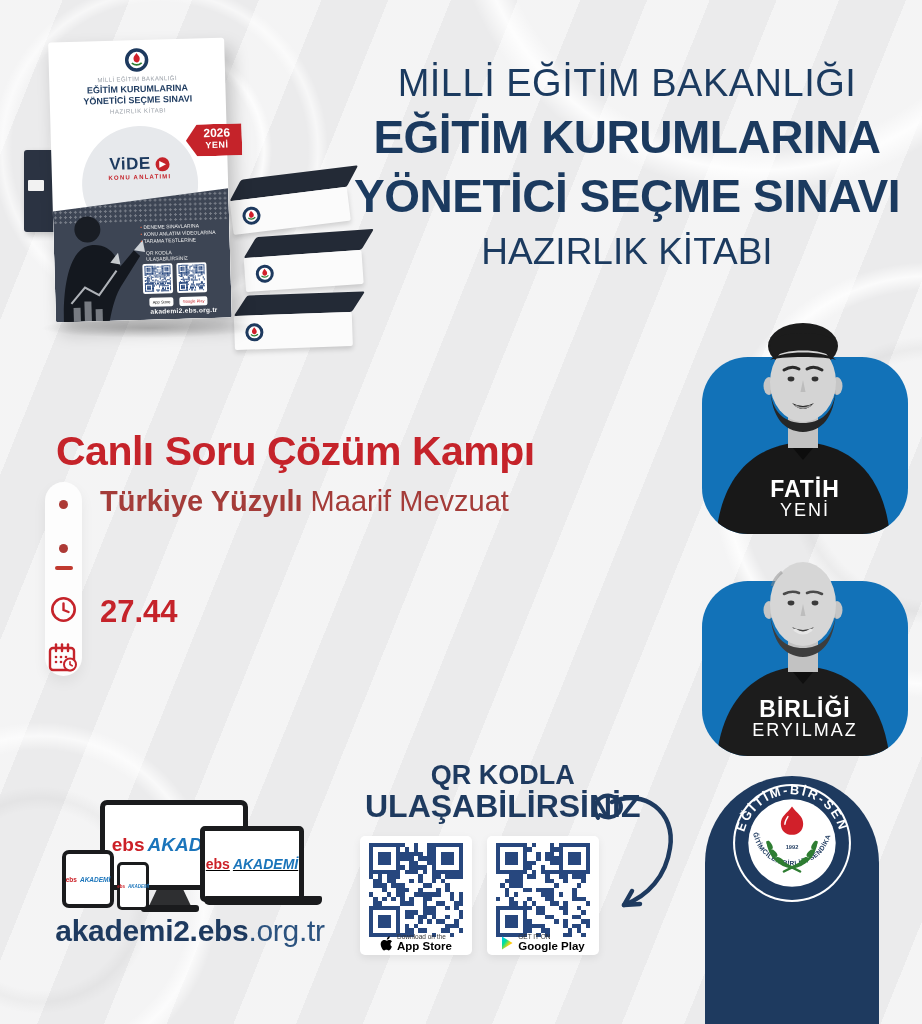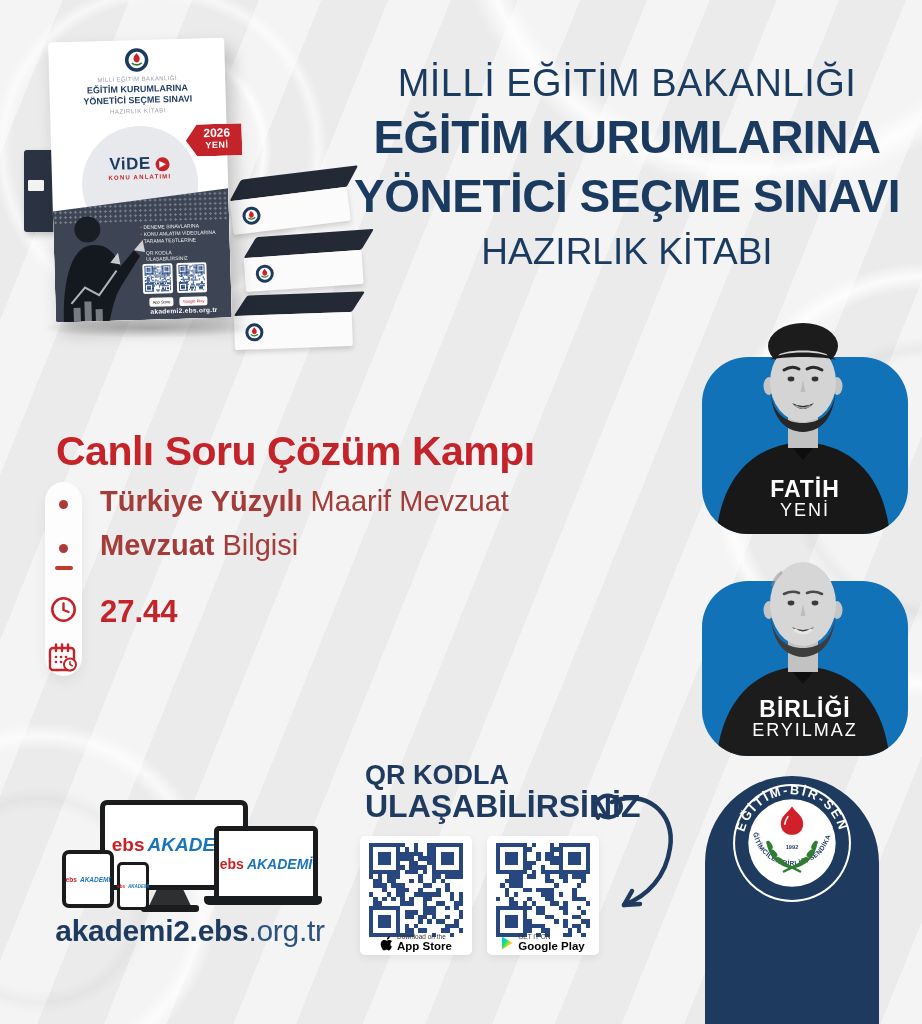--- a/index.html
+++ b/index.html
@@ -83,40 +83,40 @@
   .instructor{width:210px;}
   #instructor1{left:700px;top:300px;height:236px;}
   #instructor2{left:700px;top:526px;height:236px;}
   .iname{position:absolute;left:0;width:100%;text-align:center;color:#fff;}
   .iname.first{font-size:23px;font-weight:800;letter-spacing:1px;}
   .iname.last{font-size:18px;font-weight:400;letter-spacing:2px;}
   #instructor1 .first{top:176px;text-align:center;} #instructor1 .last{top:200px;}
   #instructor2 .first{top:170px;} #instructor2 .last{top:194px;}
   
   #qr-head{left:365px;top:760px;color:#1e3a5f;font-weight:800;}
-  #qr-head .l1{font-size:27px;line-height:31px;}
+  #qr-head .l1{font-size:27px;line-height:31px;text-align:center;}
   #qr-head .l2{font-size:32px;line-height:31px;}
   #qr-arrow{left:582px;top:788px;}
   .qr-card{top:836px;width:112px;height:119px;background:#fff;border-radius:5px;box-shadow:0 3px 8px rgba(0,0,0,.07);}
   #qr-card1{left:360px;} #qr-card2{left:487px;}
   .qr-card .qr{position:absolute;left:9px;top:7px;width:94px;height:94px;}
   .store-badge{position:absolute;left:0;bottom:3px;width:100%;height:18px;display:flex;align-items:center;justify-content:center;gap:4px;}
   .store-badge .txt{line-height:1;text-align:left;}
   .store-badge .small{font-size:6.5px;color:#333;}
   .store-badge .big{font-size:11.5px;font-weight:700;color:#000;margin-top:1px;}
   .qr{display:grid;grid-template-columns:repeat(21,1fr);grid-auto-rows:1fr;}
   .qr i{display:block;}
   .qr i.d{background:#27477e;}
   .cov-qr .qr{width:100%;height:100%;}
   
   .device{position:absolute;background:#fff;border:solid #1a1b1d;display:flex;align-items:center;justify-content:center;}
   #monitor{left:100px;top:800px;width:138px;height:80px;border-width:5px;border-radius:7px;z-index:1;}
   #monitor-neck{left:149px;top:890px;width:42px;height:16px;background:#2e2f31;clip-path:polygon(18% 0,82% 0,100% 100%,0 100%);z-index:0;}
   #monitor-base{left:141px;top:905px;width:58px;height:7px;background:#1a1b1d;border-radius:3px;z-index:0;}
-  #laptop{left:214px;top:826px;width:94px;height:66px;border-width:5px;border-radius:5px;z-index:3;}
+  #laptop{left:200px;top:826px;width:94px;height:66px;border-width:5px;border-radius:5px;z-index:3;text-decoration:underline;}
   #laptop-base{left:204px;top:896px;width:118px;height:9px;background:#1a1b1d;border-radius:2px 2px 5px 5px;z-index:3;}
   #tablet{left:62px;top:850px;width:44px;height:50px;border-width:4px;border-radius:7px;z-index:2;}
   #phone{left:117px;top:862px;width:26px;height:42px;border-width:3px;border-radius:5px;z-index:4;}
   .ebs-logo{white-space:nowrap;}
   .ebs-logo .b{font-weight:800;color:#cc2027;}
   .ebs-logo .a{font-style:italic;font-weight:700;color:#1b75bb;margin-left:3px;}
   #monitor .ebs-logo{font-size:19px;}
   #laptop .ebs-logo{font-size:14px;}
   #tablet .ebs-logo{font-size:6.5px;}
   #phone .ebs-logo{font-size:4.5px;}
@@ -1116,21 +1116,20 @@
     <div class="t2">EĞİTİM KURUMLARINA</div>
     <div class="t3">YÖNETİCİ SEÇME SINAVI</div>
     <div class="t4">HAZIRLIK KİTABI</div>
   </div>
 
   <div id="camp-heading" class="abs">Canlı Soru Çözüm Kampı</div>
   <div id="left-strip" class="abs"></div>
   <div id="dot1" class="abs bullet-dot"></div>
   <div id="dot2" class="abs bullet-dot"></div>
   <div id="bullet1" class="abs bullet-row"><b>Türkiye Yüzyılı</b><span> Maarif Mevzuat</span></div>
-  <div id="bullet2" class="abs bullet-row"><b>Mevzuat</b><span> Bilgisi</span></div>
   <div id="camp-dash" class="abs"></div>
 
   <svg id="clock-icon" class="abs" width="27" height="27" viewBox="0 0 27 27">
     <circle cx="13.5" cy="13.5" r="11.2" fill="none" stroke="#c5232a" stroke-width="2.6"></circle>
     <path d="M13.5,7.5 V14 L18.5,16" fill="none" stroke="#c5232a" stroke-width="2.4" stroke-linecap="round"></path>
   </svg>
   <div id="camp-time" class="abs">27.44</div>
 
   <svg id="cal-icon" class="abs" width="32" height="32" viewBox="0 0 32 32">
     <rect x="3" y="6" width="24" height="22" rx="3" fill="none" stroke="#c5232a" stroke-width="2.4"></rect>

